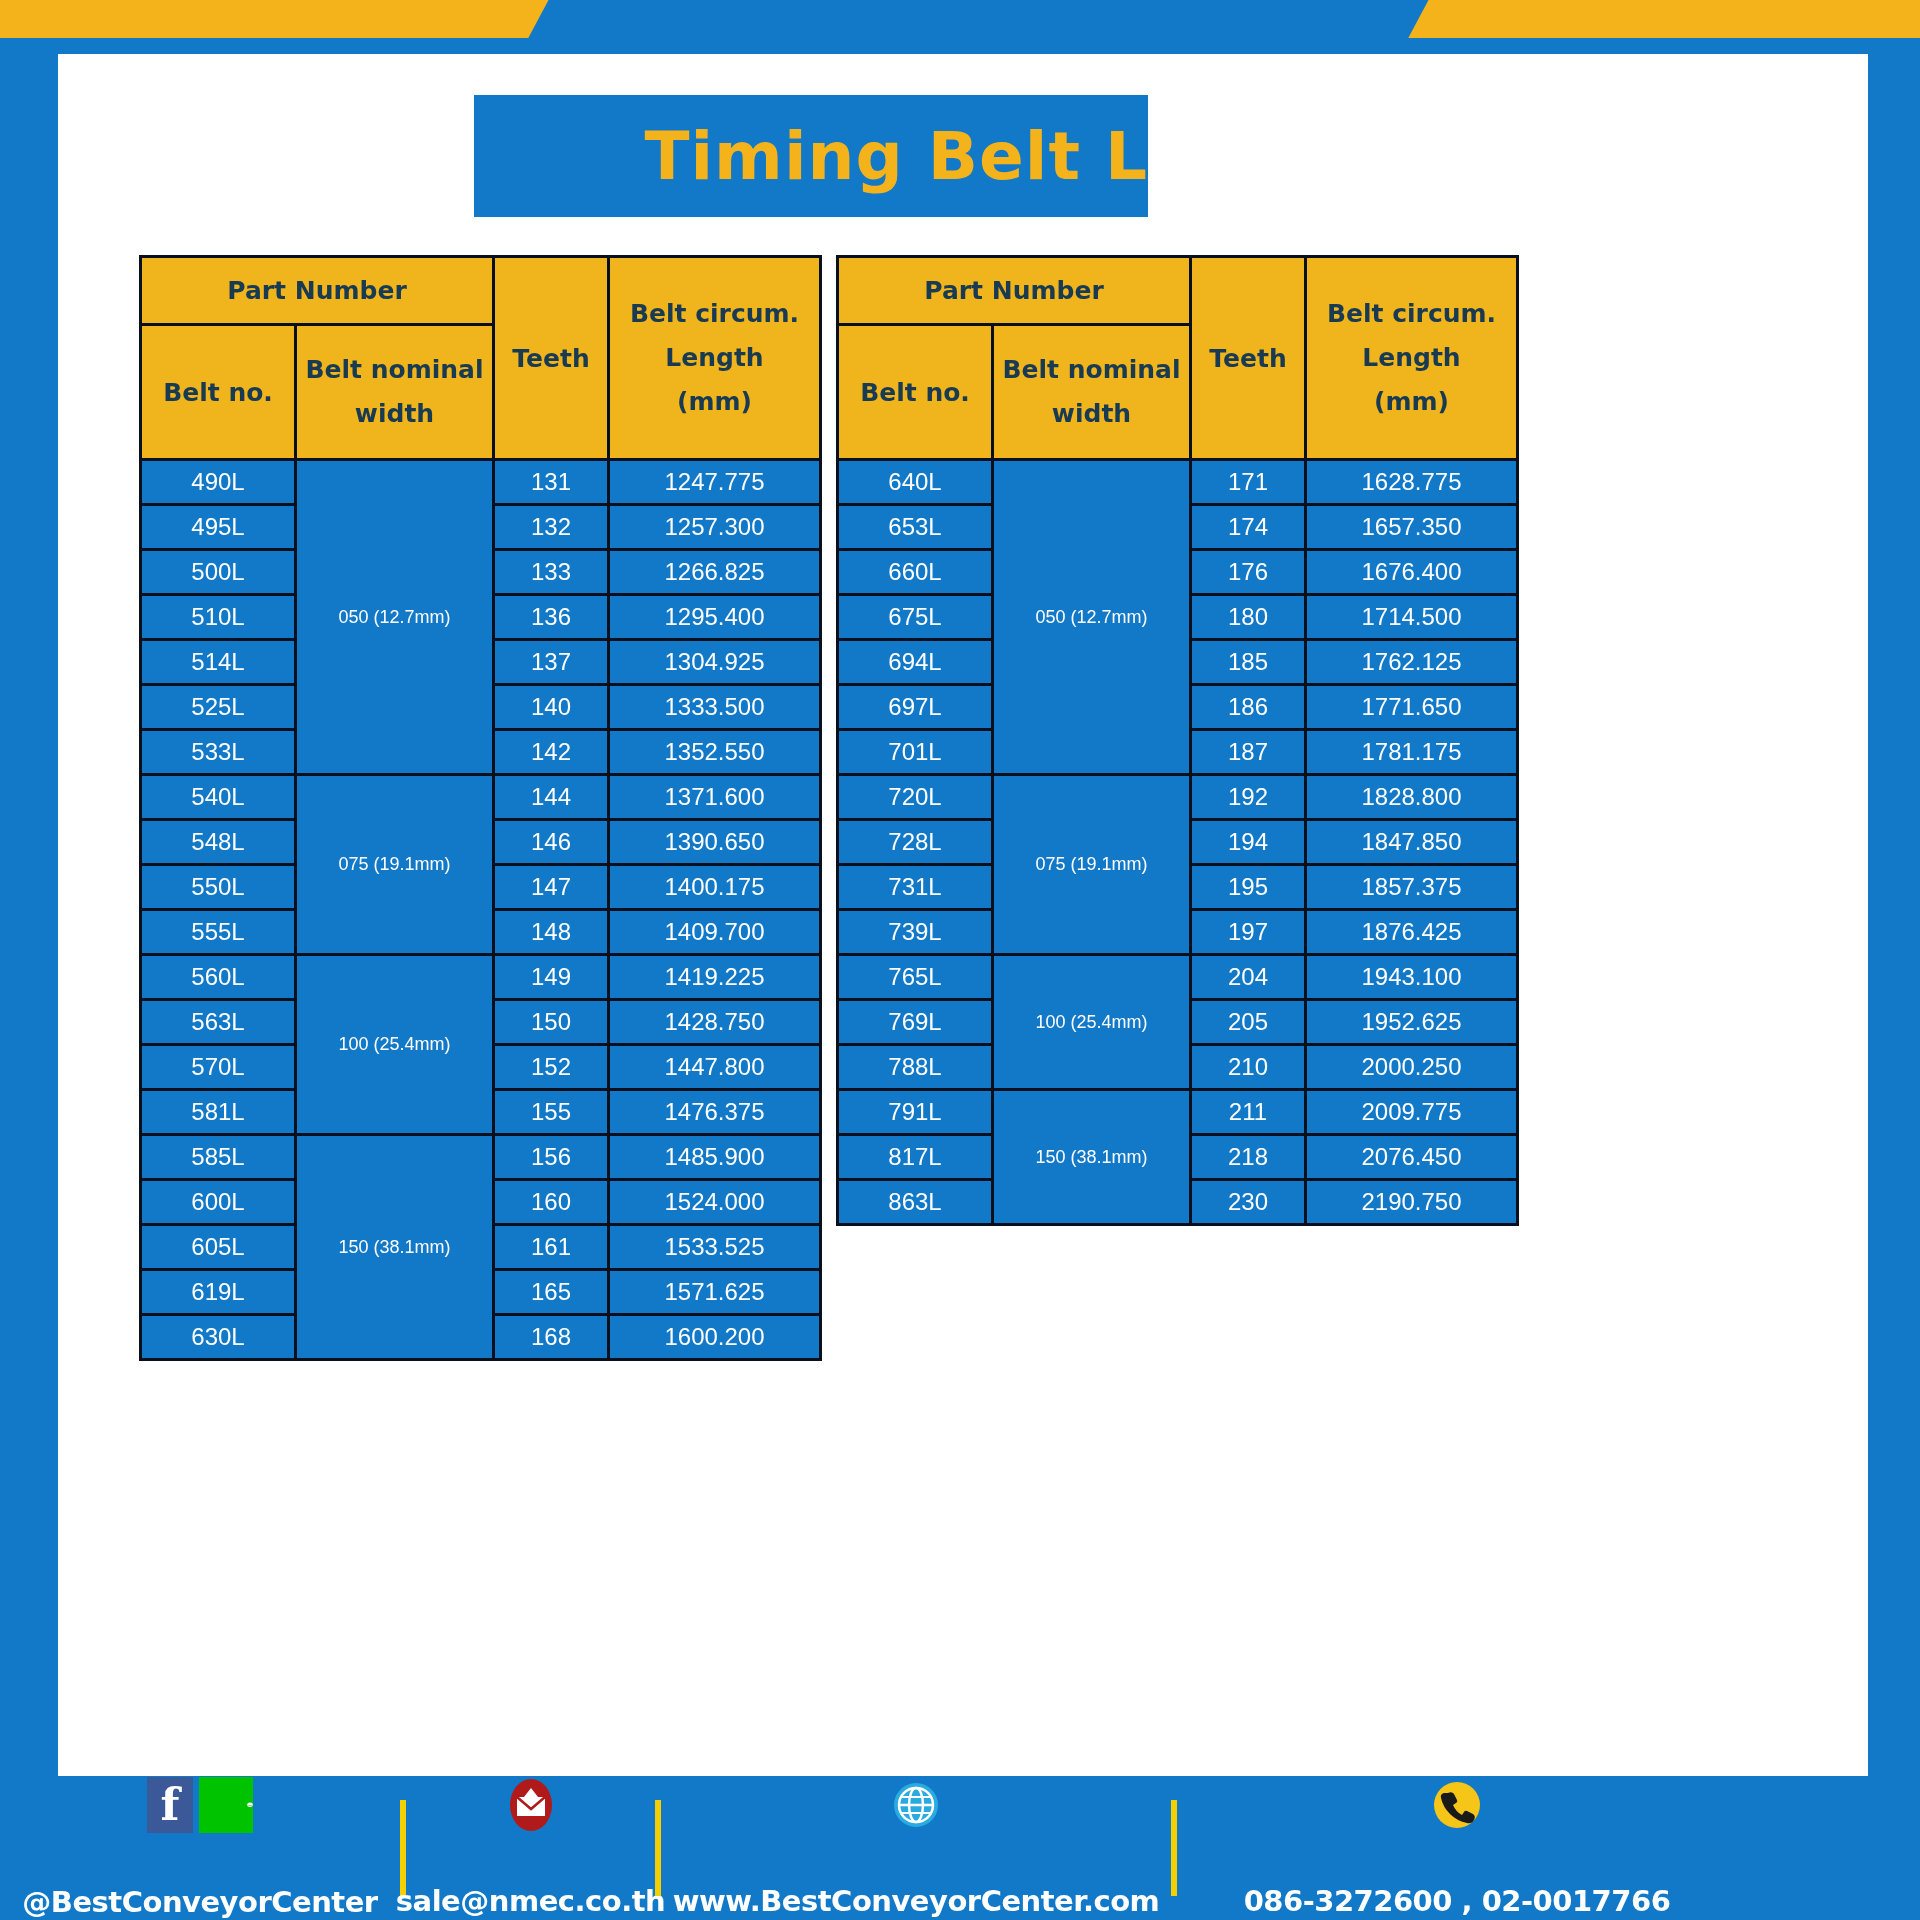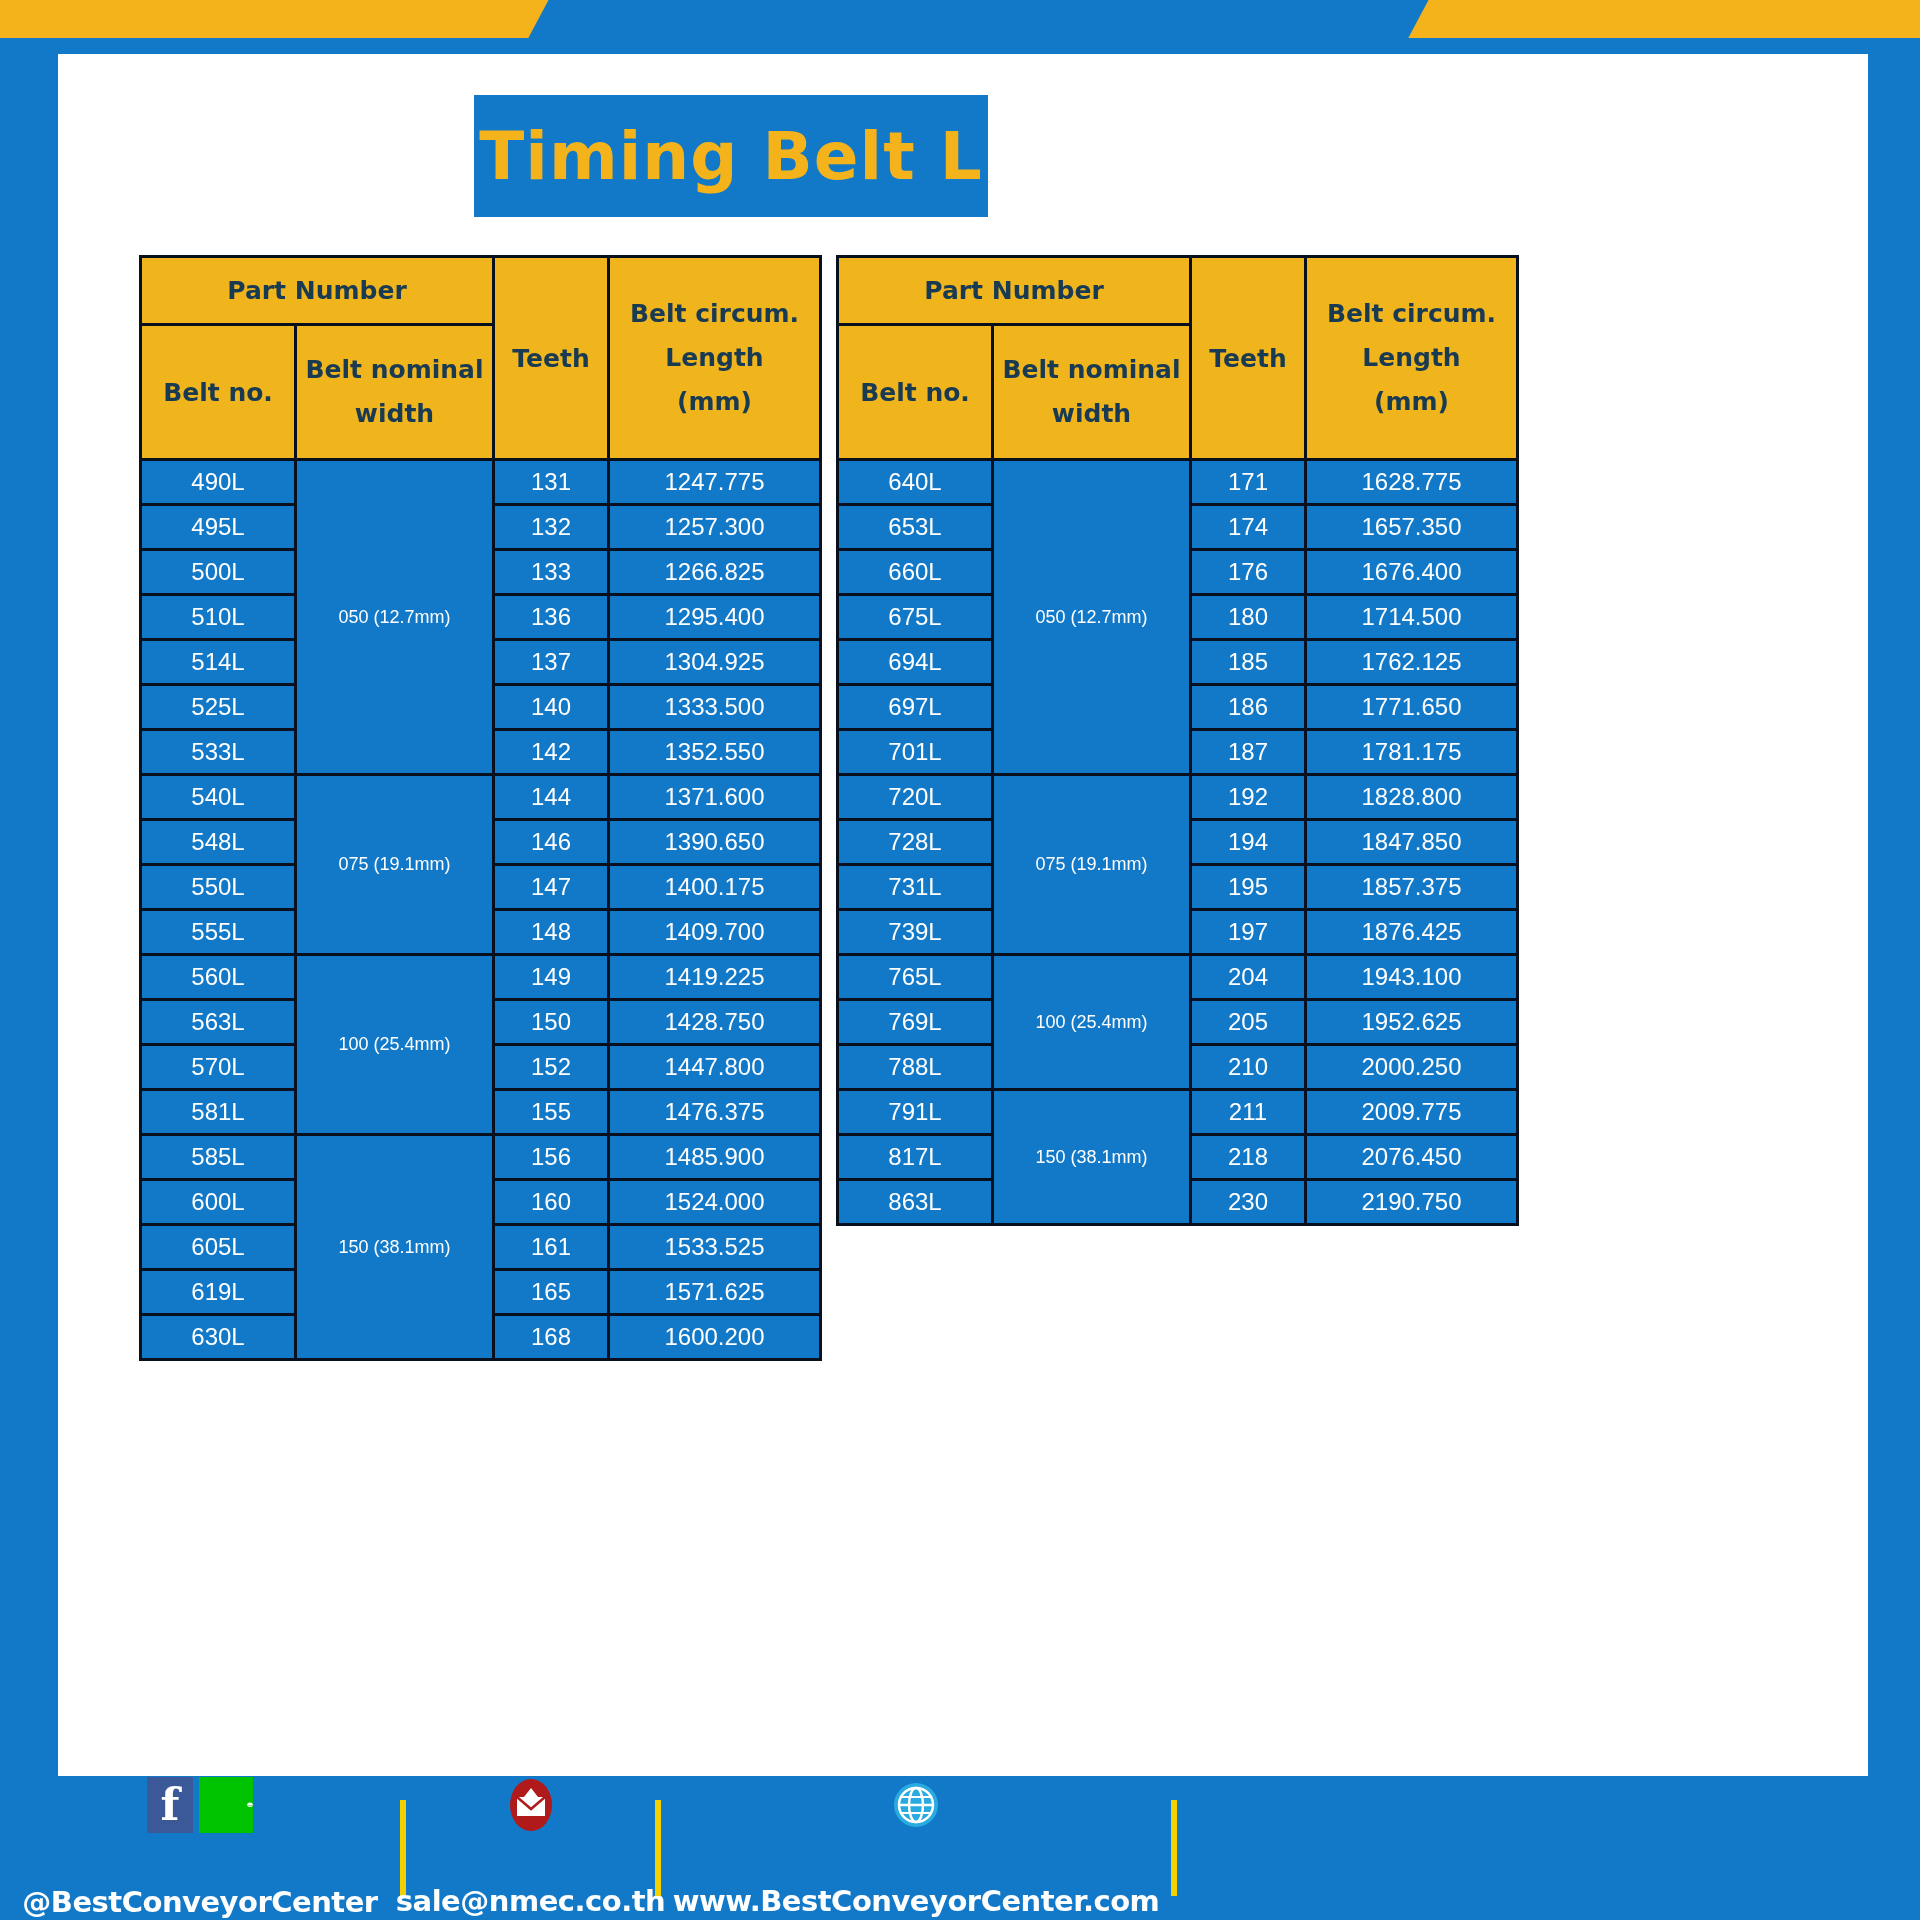--- a/index.html
+++ b/index.html
@@ -20,23 +20,23 @@
   .white-card {
     position: absolute;
     left: 58px; top: 54px;
     width: 1810px; height: 1722px;
     background: #ffffff;
   }
 
   .title-bar {
     position: absolute;
     left: 474px; top: 95px;
-    width: 514px; height: 122px;
+    width: 674px; height: 122px;
     background: #1278c8;
-    display: flex; align-items: center; justify-content: center;
+    display: flex; align-items: center; justify-content: flex-end;
   }
   .title-bar .title {
     color: #f5b31b;
     font-size: 66px;
     font-weight: bold;
     letter-spacing: 1px;
     font-family: "DejaVu Sans", sans-serif;
   }
 
   
@@ -423,15 +423,22 @@
         <ellipse cx="27" cy="27" rx="7" ry="17" fill="none" stroke="#ffffff" stroke-width="2.5"></ellipse>
         <line x1="10" y1="27" x2="44" y2="27" stroke="#ffffff" stroke-width="2.5"></line>
         <line x1="12" y1="19" x2="42" y2="19" stroke="#ffffff" stroke-width="2"></line>
         <line x1="12" y1="35" x2="42" y2="35" stroke="#ffffff" stroke-width="2"></line>
       </svg>
       <span class="flabel">www.BestConveyorCenter.com</span>
     </div>
 
     <div class="sep"></div>
 
+    <div class="fgroup" style="width:560px;">
+      <svg class="ic" viewBox="0 0 54 54">
+        <circle cx="27" cy="27" r="23" fill="#f5c518"></circle>
+        <path d="M18 15 q4 -2 6 1 l3 6 q1 2 -1 3 l-3 2 q3 7 9 10 l2 -3 q1 -2 3 -1 l6 3 q3 2 1 6 q-2 4 -7 3 q-10 -2 -17 -9 q-7 -7 -9 -16 q-1 -4 3 -5 z" fill="#1a1a1a"></path>
+      </svg>
+      <span class="flabel">086-3272600 , 02-0017766</span>
+    </div>
 
   </div>
 </div>
 
 </body></html>

